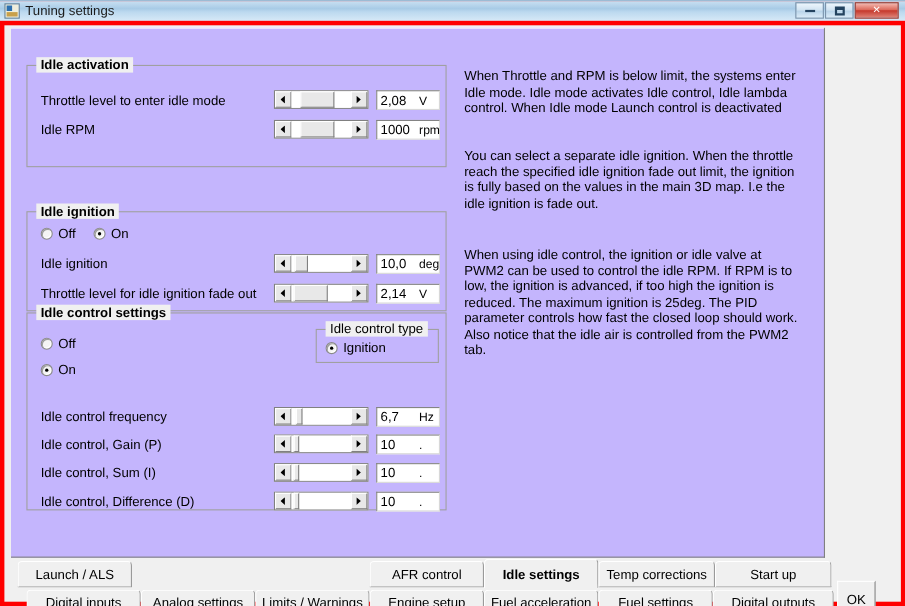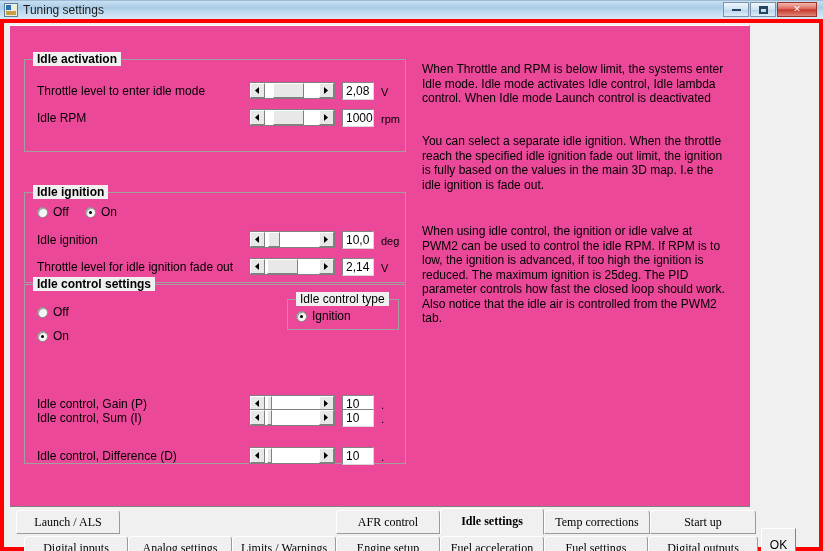--- a/index.html
+++ b/index.html
@@ -89,21 +89,21 @@
     left: 4px; top: 23px;
     width: 815px; height: 524px;
     background: #f0f0f0;
   }
 
   
   #page-panel {
     position: absolute;
     left: 6px; top: 2px;
     width: 740px; height: 482px;
-    background: #ec4899;
+    background: #c4b5fd;
     border-right: 1px solid #808080;
     border-bottom: 1px solid #808080;
     border-top: 1px solid #ffffff;
   }
 
   
   .group {
     position: absolute;
     border: 1px solid #a0a0a0;
     background: transparent;
@@ -181,21 +181,21 @@
     background: #e8e8e8;
     border: 1px solid #ffffff;
     border-right-color: #808080;
     border-bottom-color: #808080;
   }
 
   
   .valbox {
     position: absolute;
     left: 305px; top: 0;
-    width: 32px; height: 18px;
+    width: 58px; height: 18px;
     background: #ffffff;
     border: 1px solid #848484;
     border-right-color: #d8d8d8;
     border-bottom-color: #d8d8d8;
     font-size: 12px;
     color: #000;
     padding: 1px 0 0 3px;
     line-height: 15px;
     white-space: nowrap;
     overflow: hidden;
@@ -258,21 +258,20 @@
     border: 1px solid #9a9a9a;
     border-top-color: #ffffff;
     border-left-color: #ffffff;
     border-radius: 4px 4px 0 0;
     font-size: 12px;
     color: #000;
     display: flex;
     align-items: center;
     justify-content: center;
     white-space: nowrap;
-    font-family: Liberation Serif, serif;
   }
   .tab.selected {
     font-weight: bold;
     height: 27px;
     top: -2px;
     background: #f0f0f0;
     border-bottom-color: #f0f0f0;
     z-index: 5;
   }
   #ok-button {
@@ -428,20 +427,40 @@
         </div>
 
         <div class="group" id="grp-type">
           <div class="legend">Idle control type</div>
           <div class="radio on" style="left:8px; top:9px;">
             <span class="dot"></span>
             <span>Ignition</span>
           </div>
         </div>
 
+        <div class="row" style="top:85px;">
+          <div class="label">Idle control frequency</div>
+          <div class="slider">
+            <div class="sb-arrow">
+                <svg width="5" height="7" viewBox="0 0 5 7">
+                  <polygon points="4,0 4,7 0,3.5" fill="#000"></polygon>
+                </svg>
+              </div>
+            <div class="sb-track">
+                <div class="sb-thumb" style="left:4px;width:6px;"></div>
+              </div>
+            <div class="sb-arrow">
+                <svg width="5" height="7" viewBox="0 0 5 7">
+                  <polygon points="0,0 0,7 4,3.5" fill="#000"></polygon>
+                </svg>
+              </div>
+          </div>
+          <div class="valbox">6,7</div>
+          <div class="unit">Hz</div>
+        </div>
 
         <div class="row" style="top:110px;">
           <div class="label">Idle control, Gain (P)</div>
           <div class="slider">
             <div class="sb-arrow">
                 <svg width="5" height="7" viewBox="0 0 5 7">
                   <polygon points="4,0 4,7 0,3.5" fill="#000"></polygon>
                 </svg>
               </div>
             <div class="sb-track">
@@ -450,21 +469,21 @@
             <div class="sb-arrow">
                 <svg width="5" height="7" viewBox="0 0 5 7">
                   <polygon points="0,0 0,7 4,3.5" fill="#000"></polygon>
                 </svg>
               </div>
           </div>
           <div class="valbox">10</div>
           <div class="unit">.</div>
         </div>
 
-        <div class="row" style="top:124px;">
+        <div class="row" style="top:136px;">
           <div class="label">Idle control, Sum (I)</div>
           <div class="slider">
             <div class="sb-arrow">
                 <svg width="5" height="7" viewBox="0 0 5 7">
                   <polygon points="4,0 4,7 0,3.5" fill="#000"></polygon>
                 </svg>
               </div>
             <div class="sb-track">
                 <div class="sb-thumb" style="left:2px;width:5px;"></div>
               </div>

